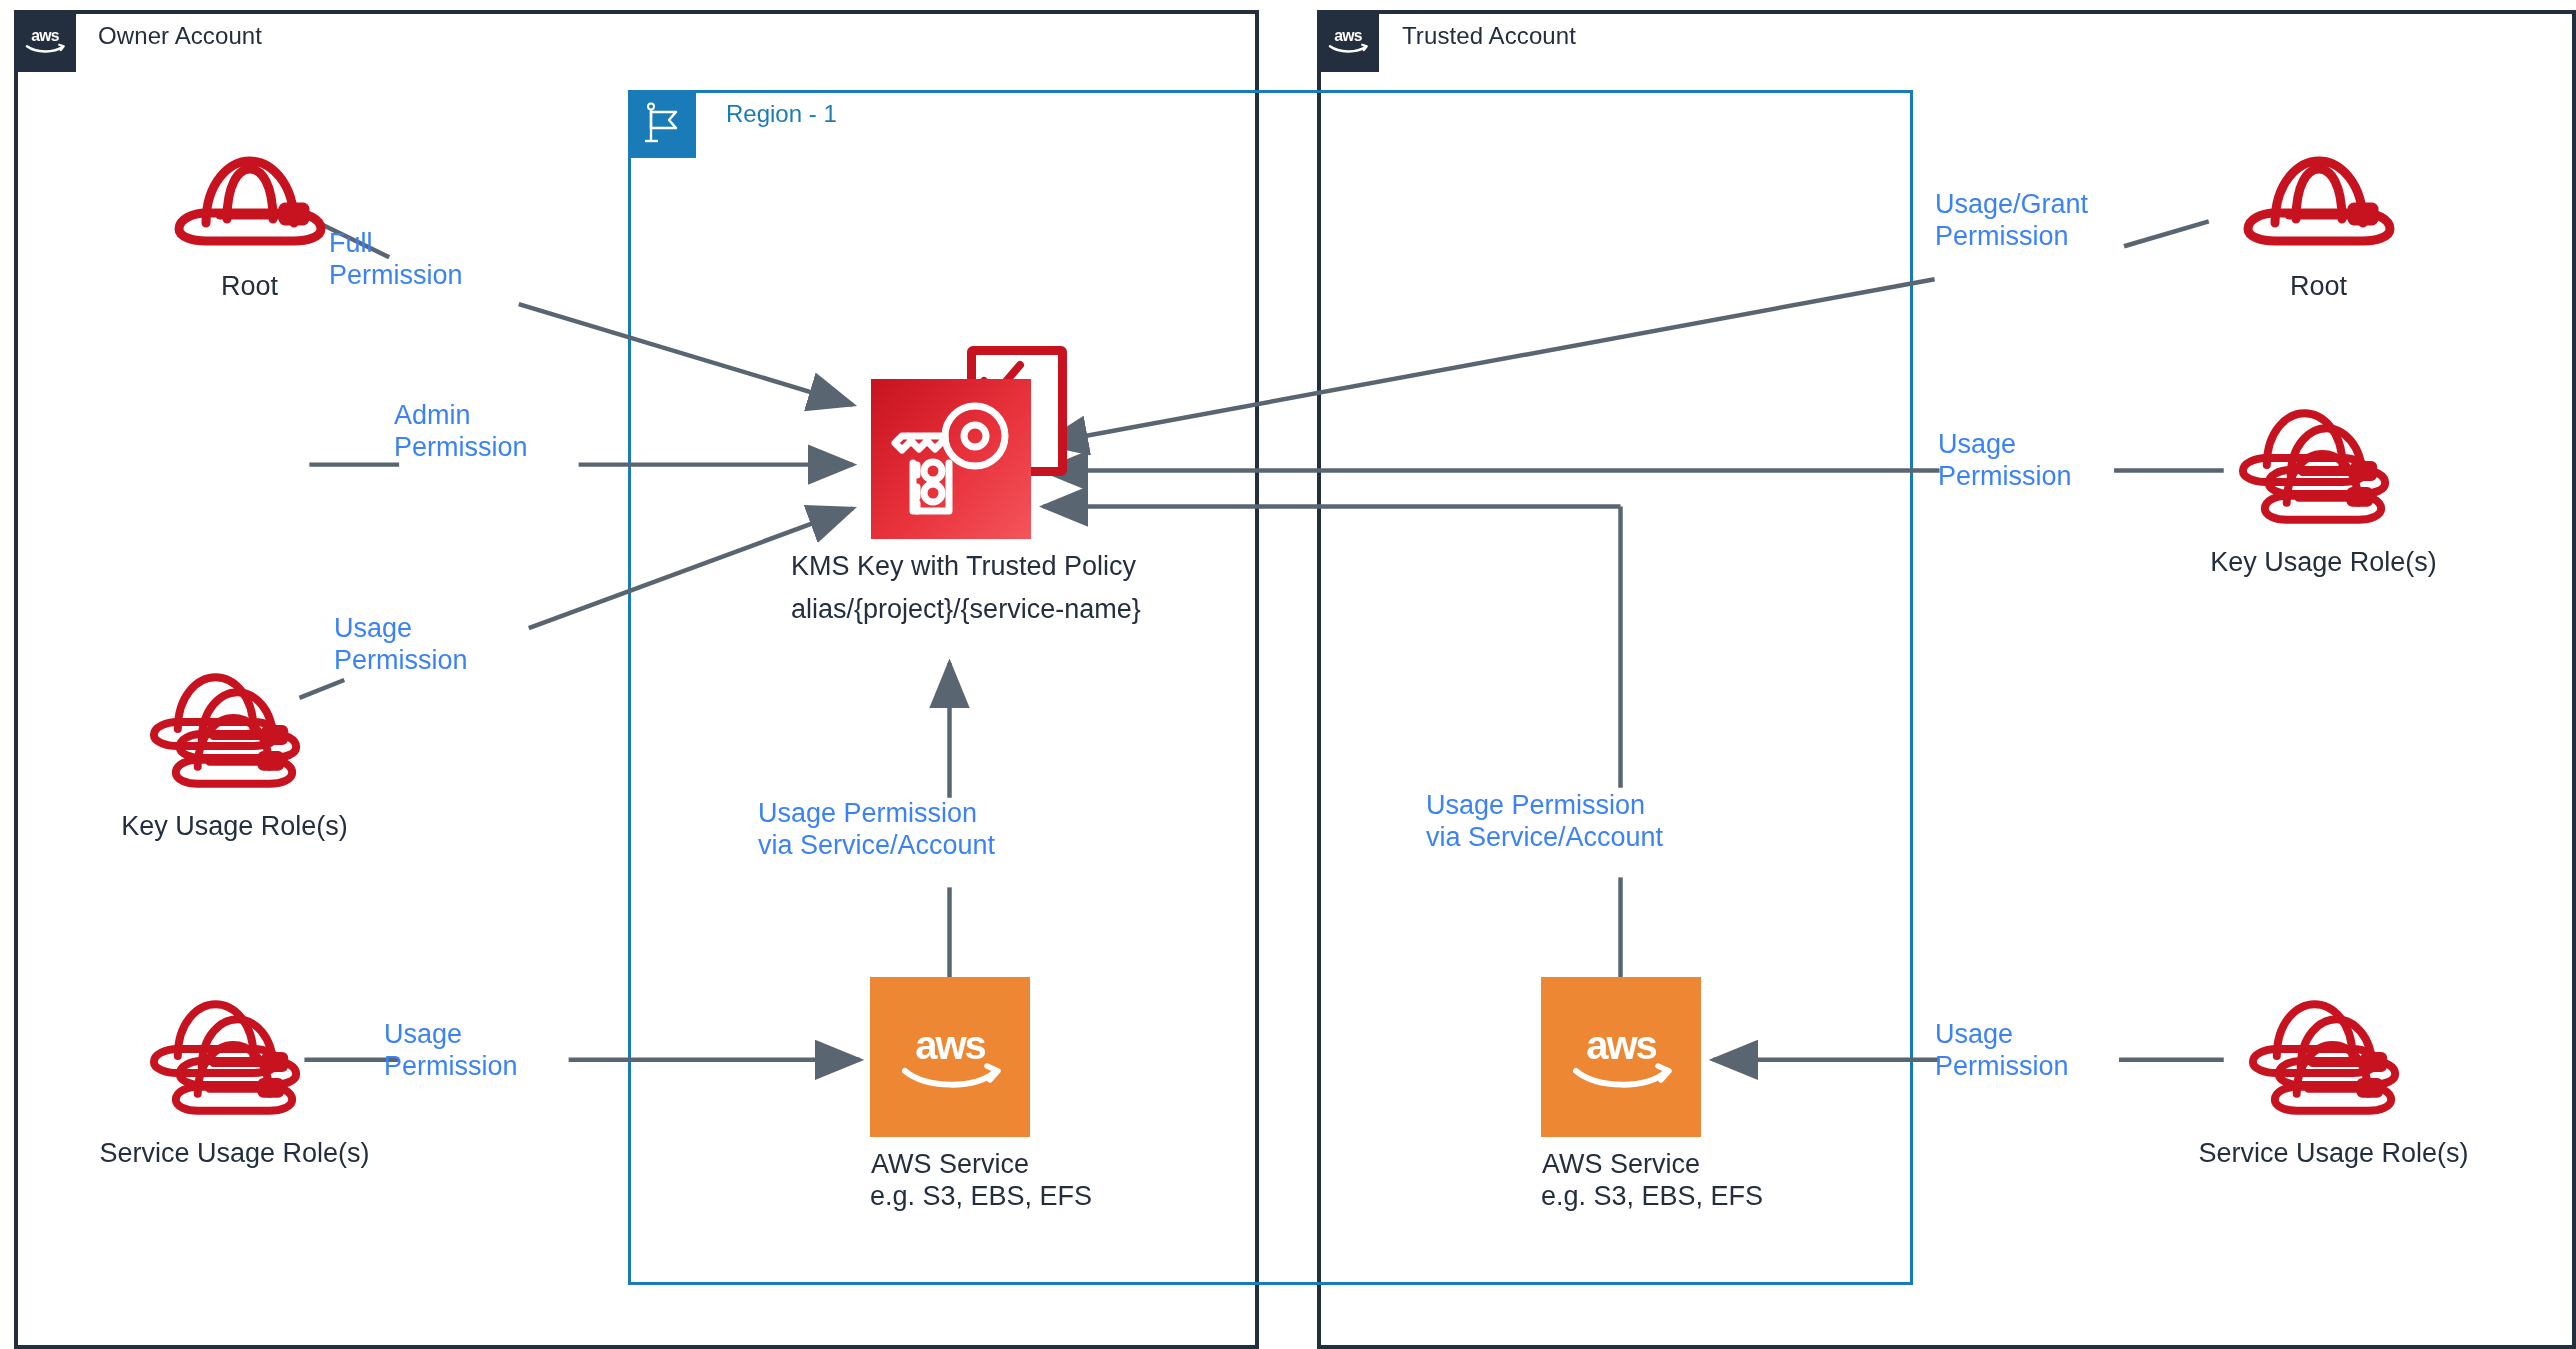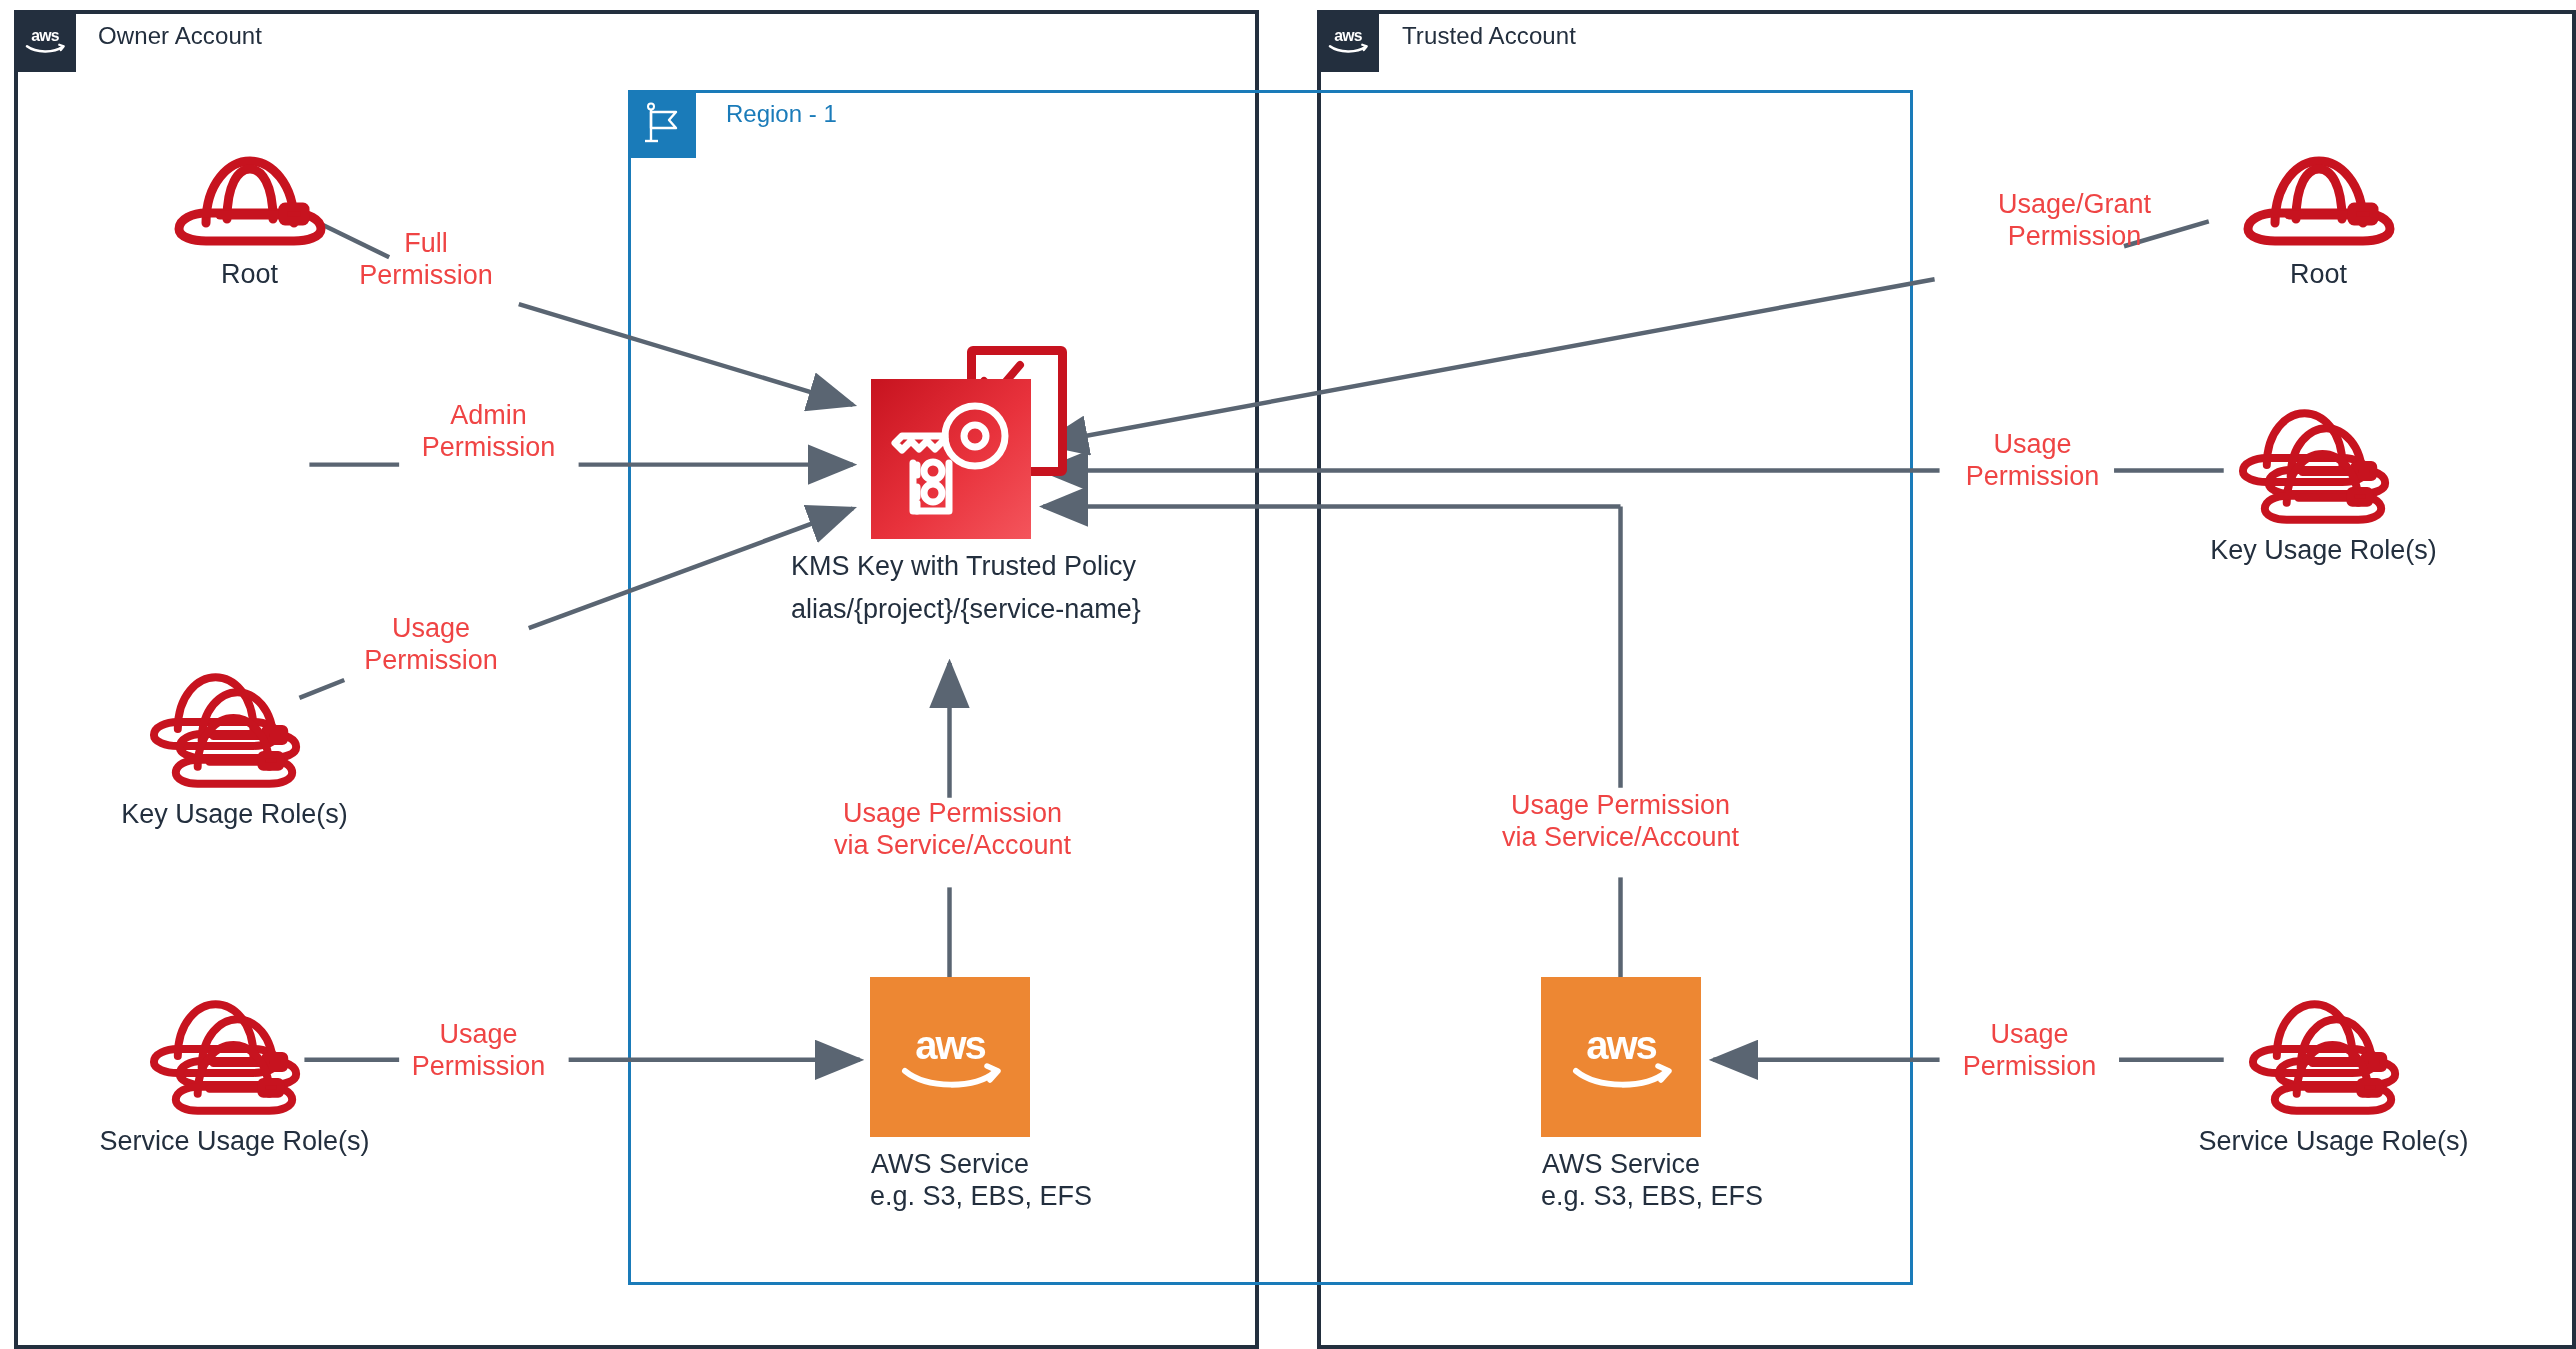--- a/index.html
+++ b/index.html
@@ -62,21 +62,21 @@
     left:726px; top:100px;
     font-size:24px;
     color:#1A7BB9;
     white-space:nowrap;
   }
 
   
   .node{ position:absolute; text-align:center; }
   .node .glyph{ display:block; margin:0 auto; }
   .node .caption{
-    margin-top:6px;
+    margin-top:18px;
     font-size:27px;
     line-height:1.17;
     color:#232F3E;
     white-space:nowrap;
   }
 
   
   #kms-node .tile{
     position:relative;
     width:160px; height:160px;
@@ -106,22 +106,21 @@
     display:flex; align-items:center; justify-content:center;
     margin:0 auto;
   }
   .svc-tile svg{ width:110px; height:72px; }
 
   
   .wire-label{
     position:absolute;
     font-size:27px;
     line-height:1.17;
-    color:#ef4444;
-    text-align:center;
+    color:#3b82f6;
     white-space:nowrap;
   }
 
   
   #wires{
     position:absolute; left:0; top:0;
     width:2576px; height:1349px;
     pointer-events:none;
   }
 </style>

